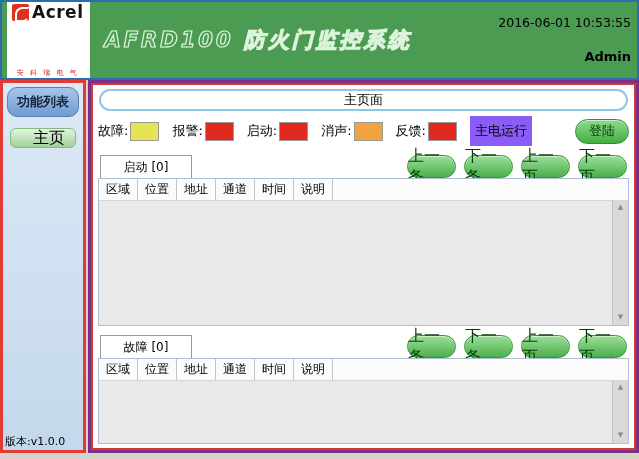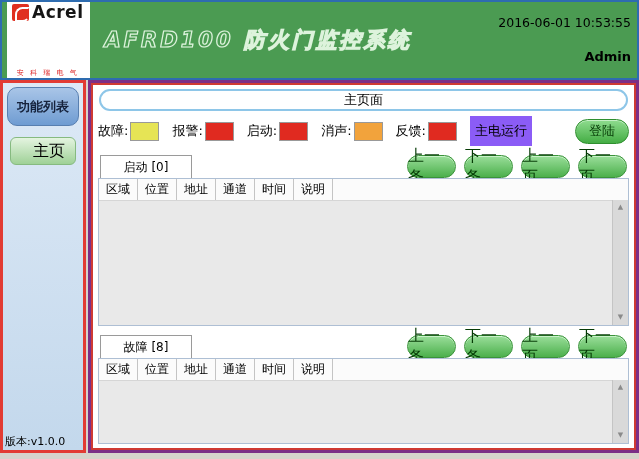--- a/index.html
+++ b/index.html
@@ -18,22 +18,22 @@
   .logo-sub { font-size:7px; color:#d22; letter-spacing:2px; margin-top:1px; text-align:center; }
   .app-title { flex:1; margin-left:14px; font-size:21px; font-weight:bold; font-style:italic; letter-spacing:3px; color:#4b9b52; -webkit-text-stroke:1.2px #ddf3dc; text-shadow:0 0 1px #cfeccd; white-space:nowrap; }
   .header-right { text-align:right; margin-right:6px; line-height:1.25; }
   .header-datetime { font-size:12.5px; }
   .header-user { font-size:13px; font-weight:bold;margin-top:19px; }
 
   
   .body-row { flex:1; display:flex; margin-bottom:6px; min-height:0; }
 
   .sidebar { flex:0 0 86px; border:3px solid #e23b33; background:linear-gradient(180deg,#dde9f6,#c3d8ec); display:flex; flex-direction:column; align-items:center; margin-right:2px; }
-  .func-title { margin-top:4px; width:72px; height:39px; background:linear-gradient(180deg,#a9c5e7,#6f9cd2); border:1px solid #587fb0; border-radius:10px; display:flex; align-items:center; justify-content:center; font-size:13px; font-weight:bold; color:#16233d; }
-  .home-btn { margin-top:11px; width:66px; height:28px; background:linear-gradient(180deg,#e4f4e0,#9fd197); border:1px solid #86ba80; border-radius:6px; display:flex; align-items:center; justify-content:center; font-size:16px; cursor:pointer;padding-left:12px; }
+  .func-title { margin-top:4px; width:72px; height:30px; background:linear-gradient(180deg,#a9c5e7,#6f9cd2); border:1px solid #587fb0; border-radius:10px; display:flex; align-items:center; justify-content:center; font-size:13px; font-weight:bold; color:#16233d; }
+  .home-btn { margin-top:11px; width:66px; height:20px; background:linear-gradient(180deg,#e4f4e0,#9fd197); border:1px solid #86ba80; border-radius:6px; display:flex; align-items:center; justify-content:center; font-size:16px; cursor:pointer;padding-left:12px; }
   .sidebar-spacer { flex:1; }
   .version { align-self:flex-start; font-size:11px; padding:0 2px 1px 2px; }
 
   .main { flex:1; border:3px solid #7c2e86; box-shadow:inset 0 0 0 2px #cf3a33; background:#fff; display:flex; flex-direction:column; padding:5px 7px 6px 7px; min-width:0; }
 
   .page-title-pill { flex:0 0 22px; border:2px solid #8ec6e8; border-radius:12px; background:#fff; display:flex; align-items:center; justify-content:center; font-size:13px; margin:1px 1px 5px 1px; }
 
   .status-row { flex:0 0 28px; display:flex; align-items:center; font-size:13px; }
   .indicator { display:flex; align-items:center; margin-right:13px; }
   .indicator-label { white-space:nowrap; }
@@ -138,21 +138,21 @@
           <div class="table-body"></div>
           <div class="scrollbar">
             <span class="scroll-arrow">▲</span>
             <span class="scroll-arrow">▼</span>
           </div>
         </div>
       </div>
 
       <div class="section" style="flex:1; min-height:0;">
         <div class="section-head">
-          <div class="tab">故障 [8]</div>
+          <div class="tab">故障 [0]</div>
           <div class="head-spacer"></div>
           <div class="nav-btn">上一条</div>
           <div class="nav-btn">下一条</div>
           <div class="nav-btn">上一页</div>
           <div class="nav-btn">下一页</div>
         </div>
         <div class="data-table table-2">
           <div class="col-head-row">
             <span class="col-head">区域</span>
             <span class="col-head">位置</span>

